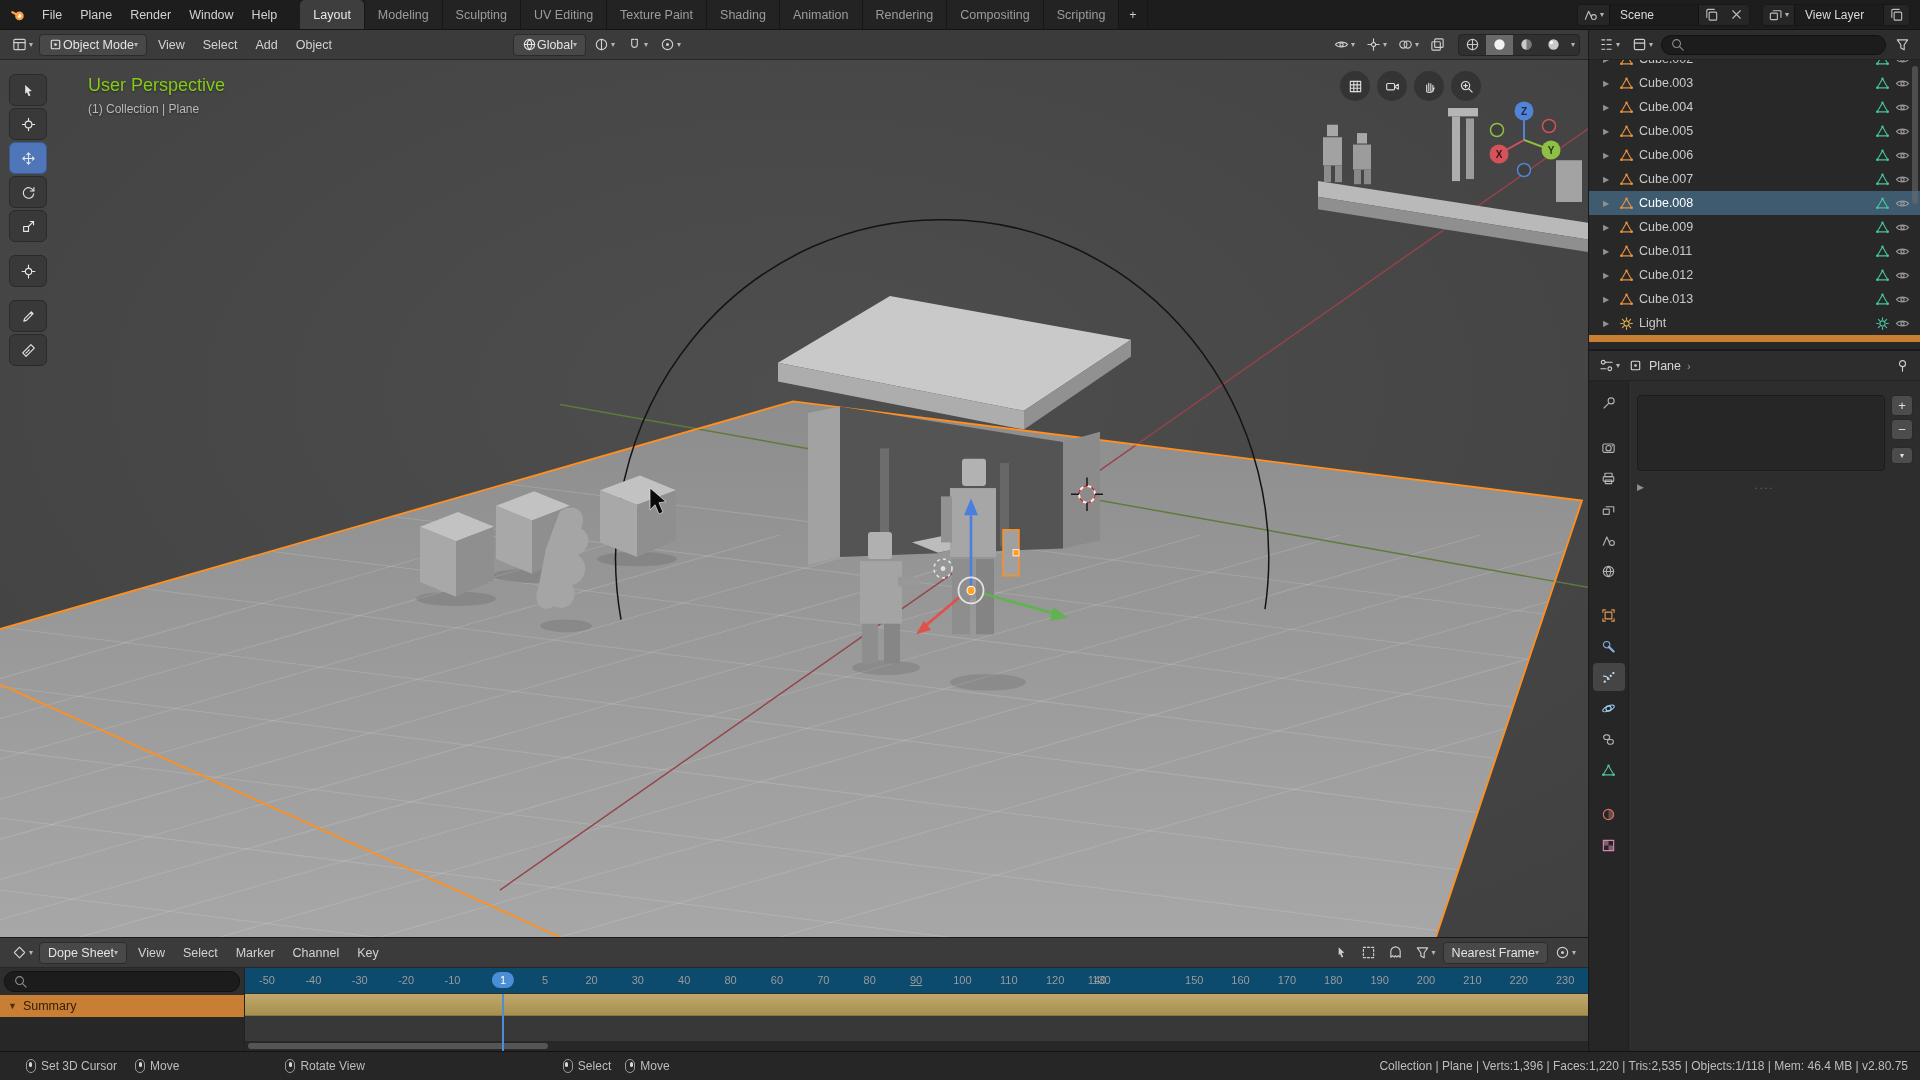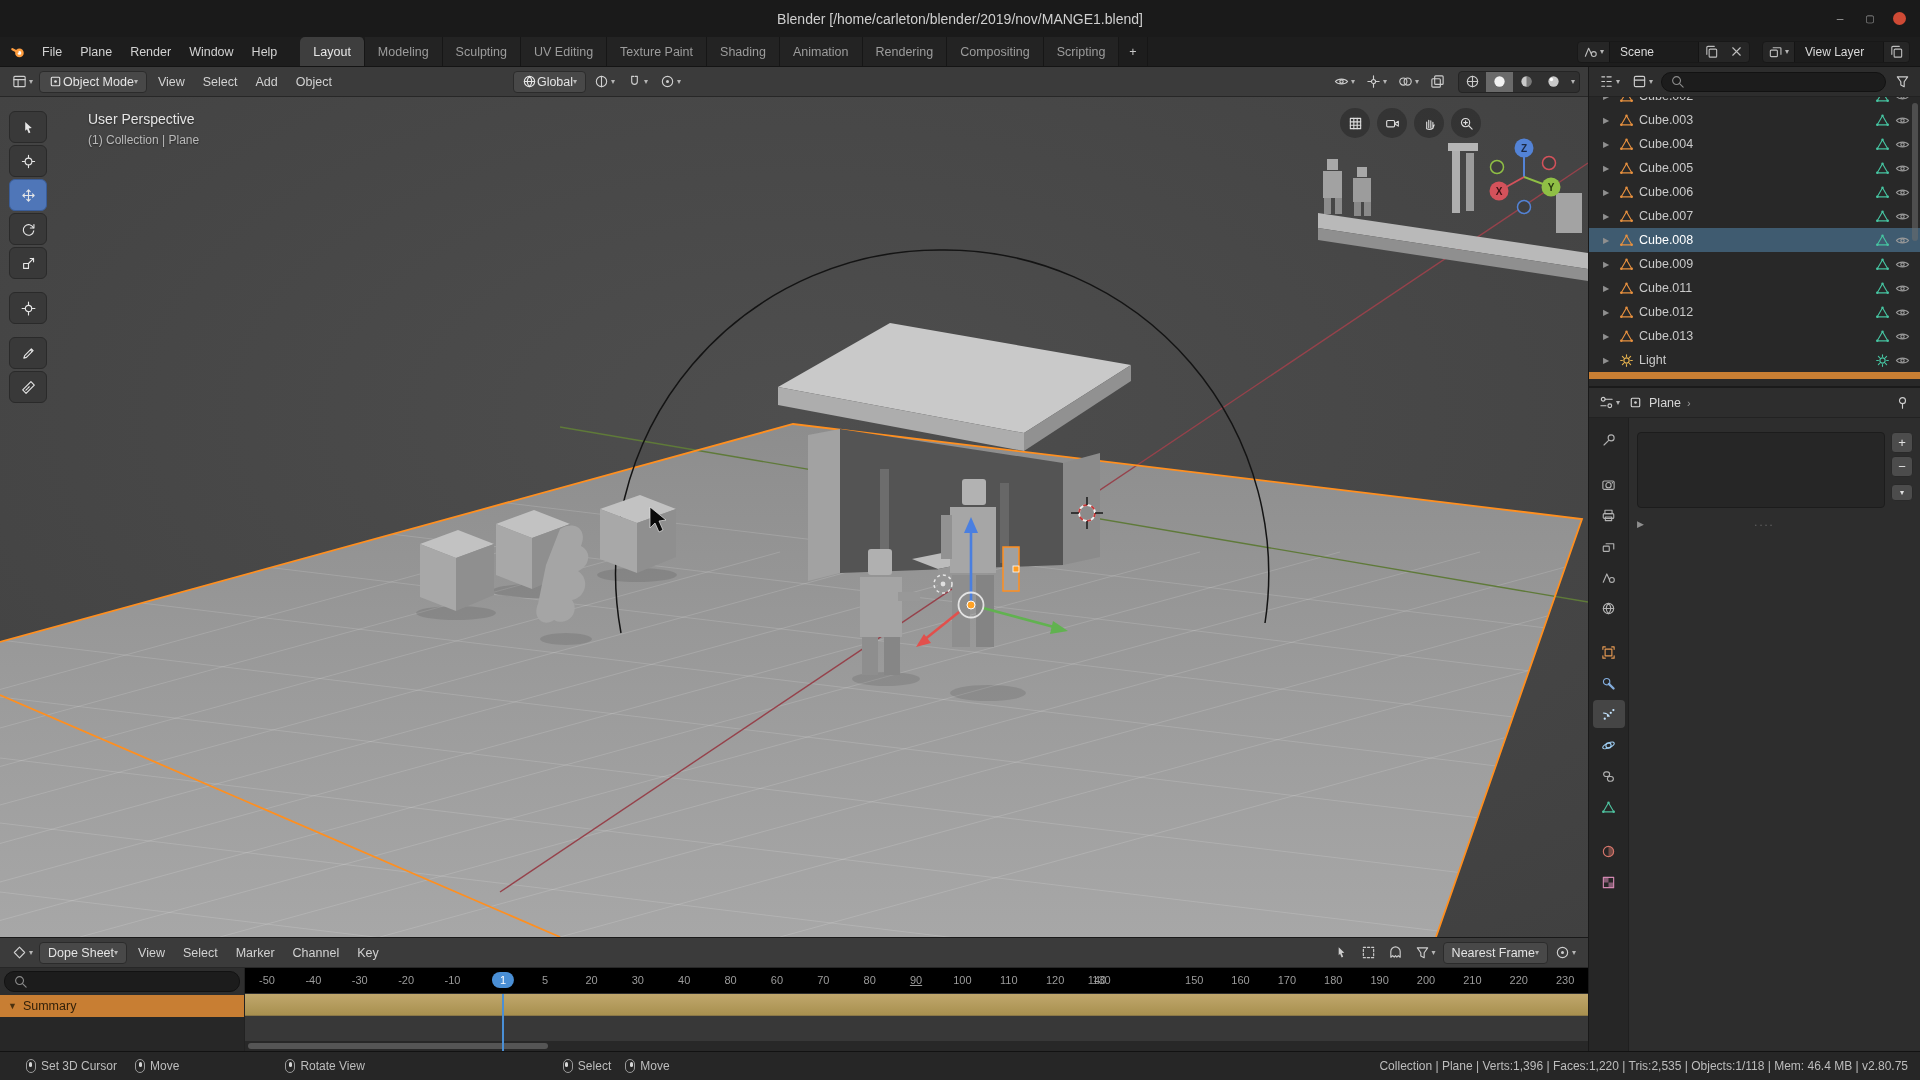--- a/index.html
+++ b/index.html
@@ -48,21 +48,21 @@
 #viewport{position:relative;flex:1;overflow:hidden;background:#454545}
 #scene-svg{position:absolute;inset:0;width:100%;height:100%}
 
 
 .vp-toolbar{position:absolute;left:9px;top:14px;display:flex;flex-direction:column;gap:2px}
 .tool-btn{width:38px;height:32px;background:rgba(56,56,56,.94);border:1px solid #2a2a2a;border-radius:6px;display:flex;align-items:center;justify-content:center;color:#e6e6e6}
 .tool-btn.active{background:#4f76b8;border-color:#3a5d99}
 .tool-gap{height:9px}
 
 .vp-overlay-text{position:absolute;left:88px;top:12px;line-height:1.55;text-shadow:0 1px 2px rgba(0,0,0,.45)}
-.vp-overlay-text .l1{font-size:14px;color:#e5e5e5}
+.vp-overlay-text .l1{font-size:18px;color:#84cc16}
 .vp-overlay-text .l2{font-size:12px;color:#bababa}
 
 .vp-nav-btns{position:absolute;left:1340px;top:11px;display:flex;gap:7px}
 .nav-btn{width:30px;height:30px;border-radius:50%;background:rgba(32,32,32,.45);display:flex;align-items:center;justify-content:center;color:#dcdcdc}
 .axis-gizmo{position:absolute;left:1478px;top:34px;width:92px;height:92px}
 
 
 #right-panel{flex:1;background:#2b2b2b;border-left:1px solid #191919;display:flex;flex-direction:column;min-height:0}
 #outliner{height:321px;flex:none;display:flex;flex-direction:column;background:#282828;border-bottom:2px solid #1a1a1a}
 .panel-header{height:30px;flex:none;background:#2d2d2d;display:flex;align-items:center;padding:0 6px;gap:4px;border-bottom:1px solid #222}
@@ -99,21 +99,21 @@
 
 
 #dopesheet{height:114px;flex:none;display:flex;flex-direction:column;border-top:1px solid #191919;background:#2e2e2e}
 .ds-body{flex:1;display:flex;min-height:0}
 .ds-channels{width:245px;flex:none;background:#2e2e2e;border-right:1px solid #222;display:flex;flex-direction:column}
 .ds-search{margin:3px 4px;height:21px;flex:none}
 .ds-summary{height:22px;flex:none;background:#c87e33;display:flex;align-items:center;gap:6px;padding:0 8px;color:#33210a;font-size:12.5px}
 .ds-summary .tri{font-size:9px;color:#4a3110}
 .ds-chrest{flex:1;background:#272727}
 .ds-tracks{flex:1;position:relative;background:#3a3a3a;overflow:hidden;display:flex;flex-direction:column}
-.ds-ruler{height:26px;flex:none;background:#000000;border-bottom:1px solid #2e2e2e;position:relative}
+.ds-ruler{height:26px;flex:none;background:#0c4a6e;border-bottom:1px solid #2e2e2e;position:relative}
 .tick{position:absolute;top:6px;transform:translateX(-50%);font-size:11px;color:#9b9b9b}
 .ds-band{height:22px;flex:none;background:linear-gradient(#c0a76c,#a8904f);border-bottom:1px solid #8a7747}
 .ds-lower{flex:1;background:#383838;display:flex;flex-direction:column;justify-content:flex-end}
 .ds-hscroll{height:10px;background:#282828;position:relative}
 .ds-hscroll i{position:absolute;left:3px;top:2px;width:300px;height:6px;background:#555;border-radius:3px}
 .playhead{position:absolute;top:26px;bottom:0;width:2px;background:#4a8fd6}
 .frame-chip{position:absolute;top:4px;transform:translateX(-50%);background:#4a8fd6;color:#fff;font-size:11px;line-height:16px;padding:0 8px;border-radius:9px}
 
 
 #statusbar{height:29px;flex:none;background:#262626;border-top:1px solid #121212;display:flex;align-items:center;padding:0 12px;color:#bdbdbd}
@@ -122,28 +122,20 @@
 .mouse{width:10px;height:14px;border:1px solid #9a9a9a;border-radius:5px;position:relative;flex:none}
 .mouse i{position:absolute;top:1.5px;width:3px;height:5px;background:#d8d8d8;border-radius:1.5px}
 .m-left i{left:1.5px}.m-middle i{left:3px}.m-right i{right:1.5px}
 #status-info{margin-left:auto;font-size:12px;color:#bdbdbd}
 </style>
 </head>
 <body>
 
 <div id="app">
 
-  <div class="titlebar">
-    <span class="title">Blender [/home/carleton/blender/2019/nov/MANGE1.blend]</span>
-    <div class="win-controls">
-      <span class="ctl">–</span>
-      <span class="ctl max">▢</span>
-      <span class="ctl close">x</span>
-    </div>
-  </div>
 
   <div class="topbar">
     <span class="logo icon">
         <svg viewBox="0 0 16 16" width="15" height="15" fill="none" stroke="currentColor" stroke-width="1.2" stroke-linecap="round" stroke-linejoin="round">
           <circle cx="9" cy="9.5" r="4.6" fill="#ff9e40" stroke="none"></circle>
           <circle cx="9" cy="9.5" r="2" fill="#fff" stroke="none"></circle>
           <path d="M1.5 5.5 L7 8.5" stroke="#ff9e40" stroke-width="2.4"></path>
         </svg>
       </span>
     <div class="menus" id="topbar-menus">

